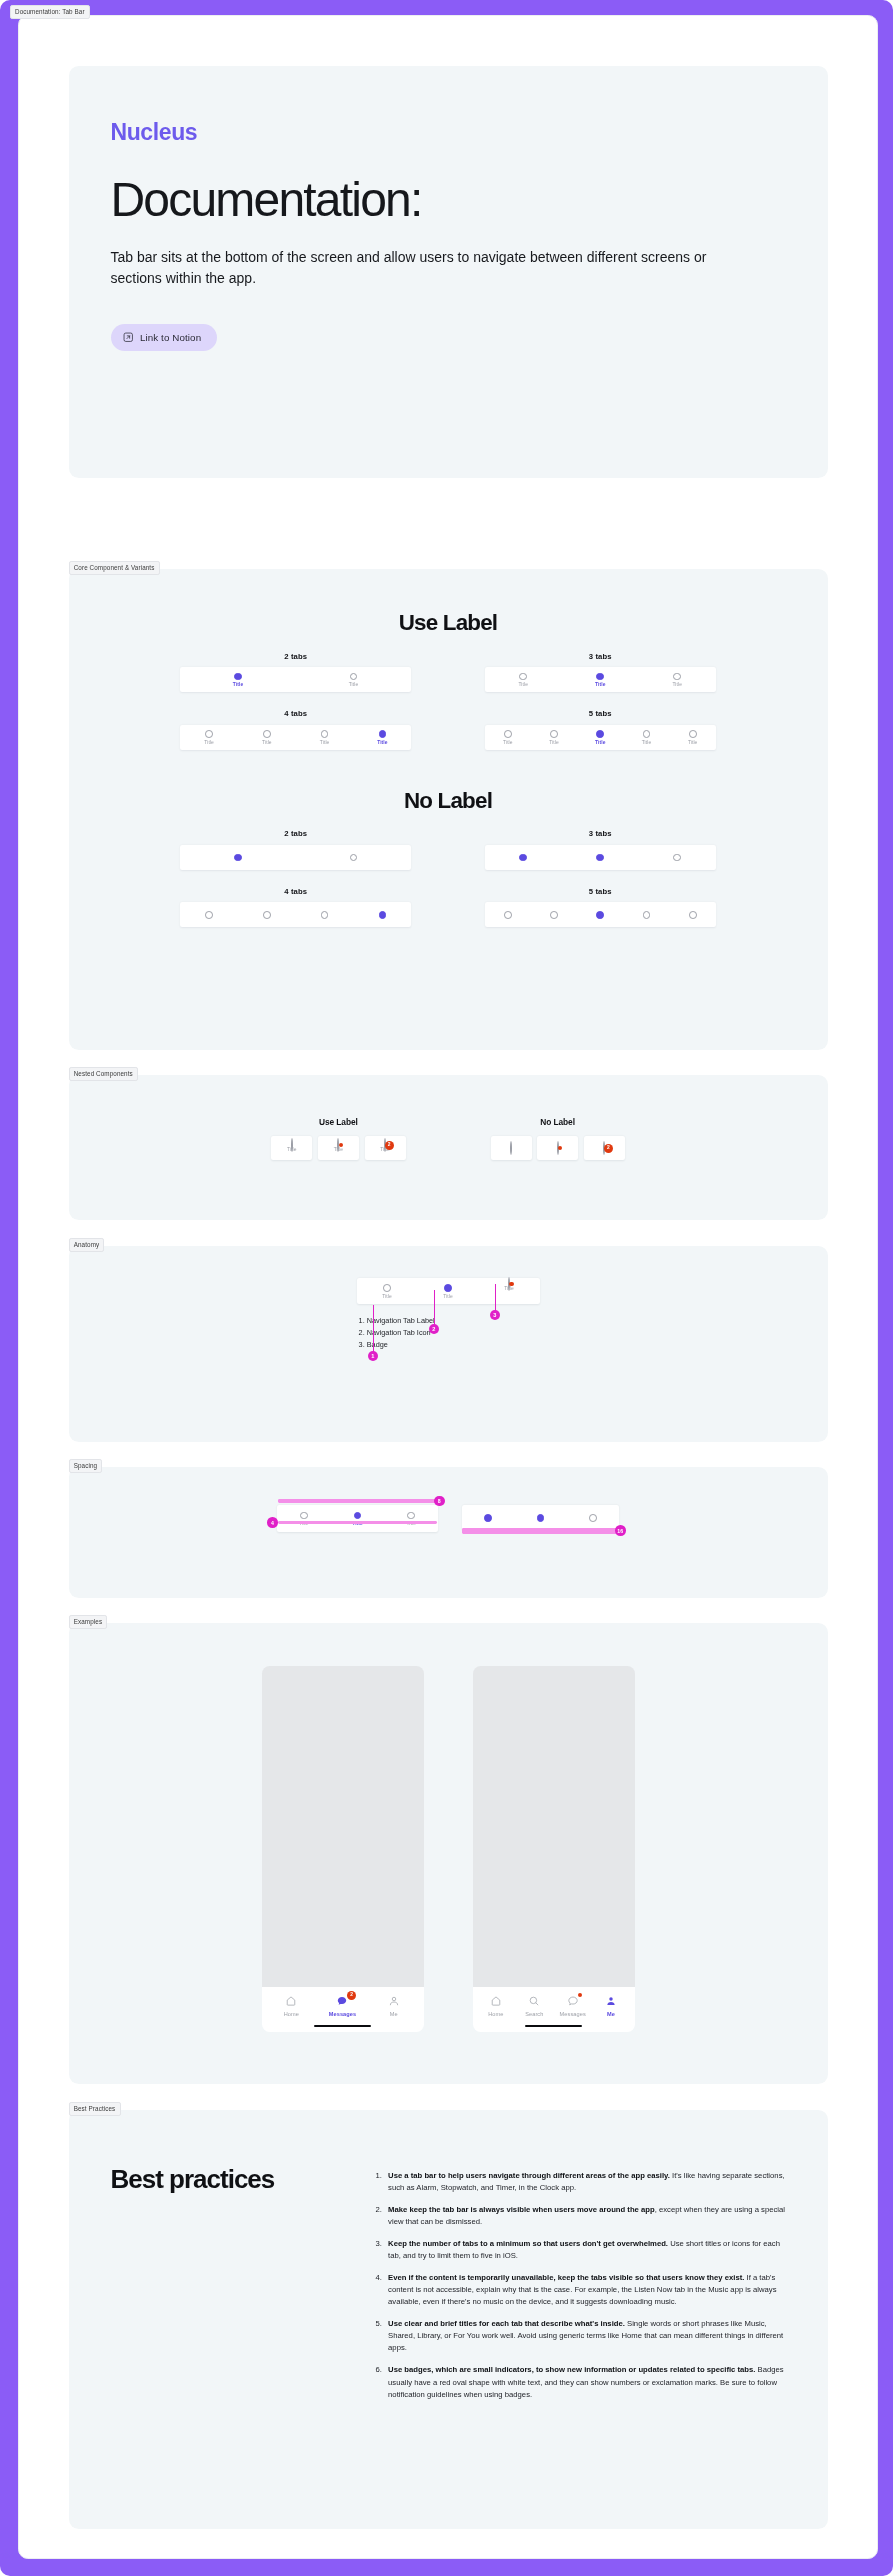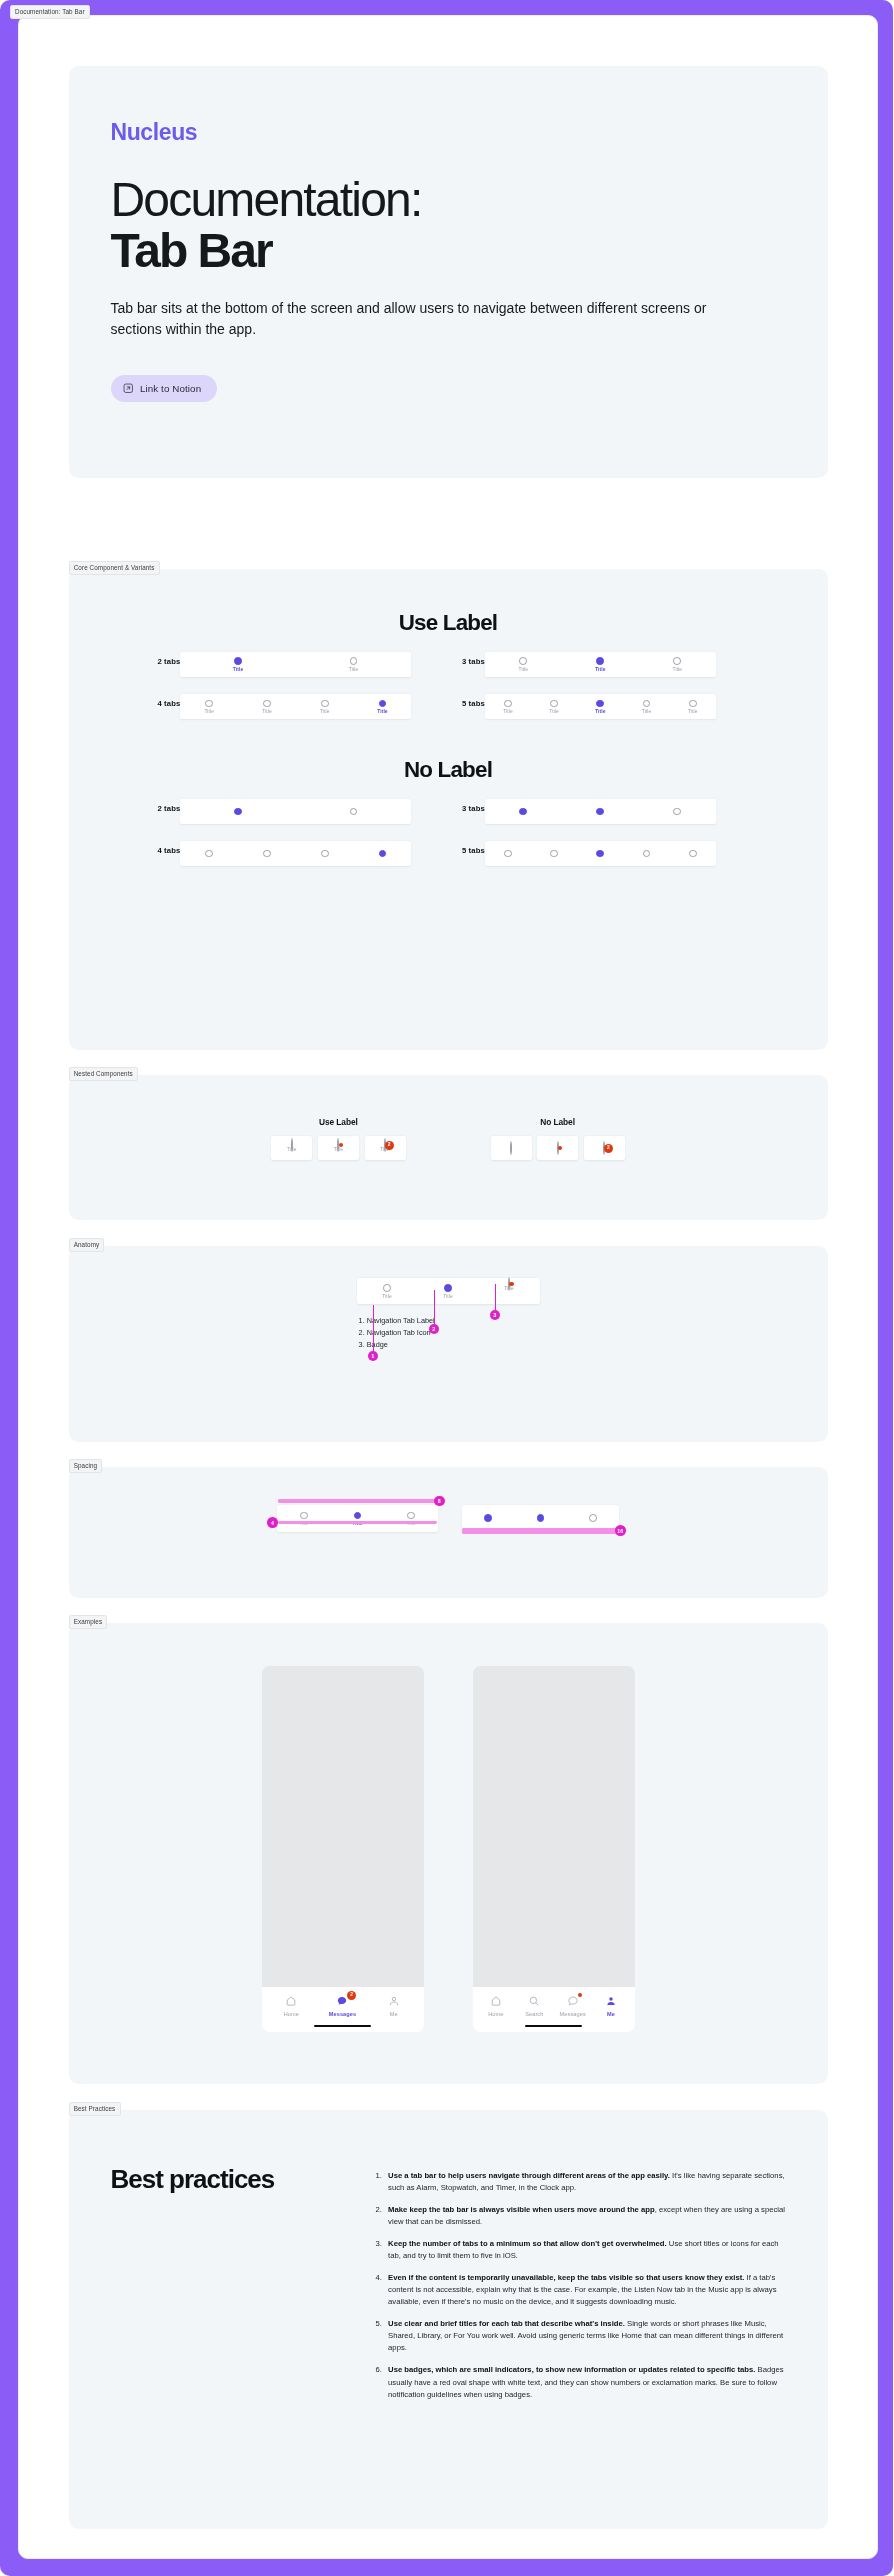--- a/index.html
+++ b/index.html
@@ -114,21 +114,21 @@
     color: #101114;
   }
   .grid2 {
     display: grid;
     grid-template-columns: 1fr 1fr;
     column-gap: 28px;
     row-gap: 17px;
     padding: 0 89px;
     margin-top: 15.4px;
   }
-  .tabgroup { display: flex; align-items: center; }
+  .tabgroup { display: flex; flex-direction: column; align-items: center; }
   .tabgroup-label {
     font-size: 7.7px;
     font-weight: 700;
     color: #121317;
     margin-bottom: 6.3px;
     letter-spacing: 0.1px;
   }
 
   
   .tabbar {
@@ -384,21 +384,20 @@
 <div class="page">
 
   <div class="frame-tag root-tag">Documentation: Tab Bar</div>
 
   <div class="canvas">
 
     <section class="section hero">
       <div class="brand">Nucleus</div>
       <h1 class="hero-title">
         <span>Documentation:</span>
-        <span class="strong">Tab Bar</span>
       </h1>
       <p class="hero-sub">Tab bar sits at the bottom of the screen and allow users to navigate between different screens or sections within the app.</p>
       <button class="notion-btn">
         <span>
           <svg width="10.5" height="10.5" viewBox="0 0 16 16" fill="none">
             <rect x="1.6" y="1.6" width="12.8" height="12.8" rx="2.6" stroke="#2c2c38" stroke-width="1.15"></rect>
             <path d="M5.9 10.1L10.1 5.9" stroke="#2c2c38" stroke-width="1.15" stroke-linecap="round"></path>
             <path d="M6.5 5.9H10.1V9.5" stroke="#2c2c38" stroke-width="1.15" stroke-linecap="round" stroke-linejoin="round"></path>
           </svg>
         </span>
@@ -745,21 +744,21 @@
       </div>
     </section>
 
     <section class="section best">
       <div class="frame-tag">Best Practices</div>
       <div class="best-inner">
         <div class="best-title">Best practices</div>
         <ol class="best-list" id="best-list">
             <li><b>Use a tab bar to help users navigate through different areas of the app easily.</b><span> It's like having separate sections, such as Alarm, Stopwatch, and Timer, in the Clock app.</span></li>
             <li><b>Make keep the tab bar is always visible when users move around the app</b><span>, except when they are using a special view that can be dismissed.</span></li>
-            <li><b>Keep the number of tabs to a minimum so that allow don't get overwhelmed.</b><span> Use short titles or icons for each tab, and try to limit them to five in iOS.</span></li>
+            <li><b>Keep the number of tabs to a minimum so that users don't get overwhelmed.</b><span> Use short titles or icons for each tab, and try to limit them to five in iOS.</span></li>
             <li><b>Even if the content is temporarily unavailable, keep the tabs visible so that users know they exist.</b><span> If a tab's content is not accessible, explain why that is the case. For example, the Listen Now tab in the Music app is always available, even if there's no music on the device, and it suggests downloading music.</span></li>
             <li><b>Use clear and brief titles for each tab that describe what's inside.</b><span> Single words or short phrases like Music, Shared, Library, or For You work well. Avoid using generic terms like Home that can mean different things in different apps.</span></li>
             <li><b>Use badges, which are small indicators, to show new information or updates related to specific tabs.</b><span> Badges usually have a red oval shape with white text, and they can show numbers or exclamation marks. Be sure to follow notification guidelines when using badges.</span></li>
           </ol>
       </div>
     </section>
 
   </div>
 </div>
 

